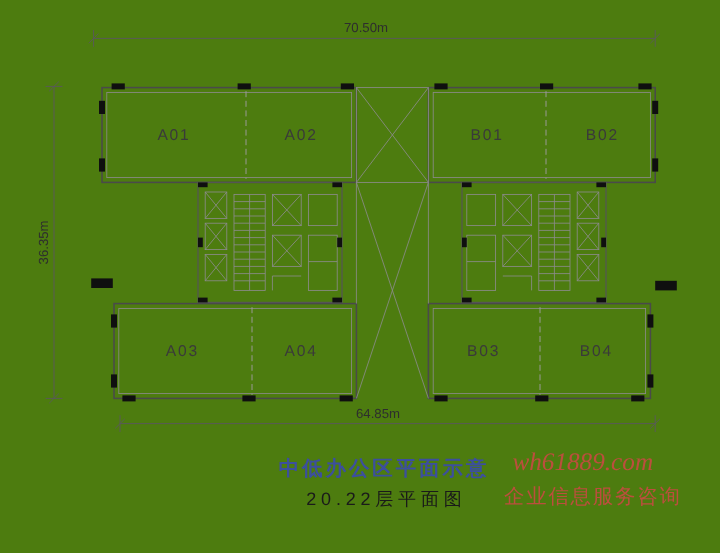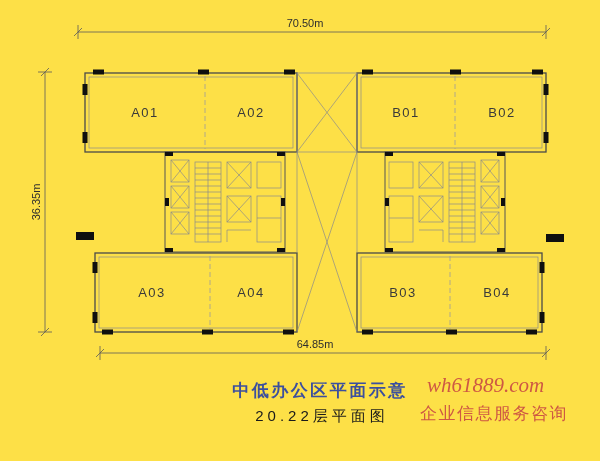--- a/index.html
+++ b/index.html
@@ -1,17 +1,17 @@
 <!DOCTYPE html>
 <html><head>
 <meta charset="utf-8">
 <style>
   html,body{margin:0;padding:0;background:#ffffff;}
   .canvas{
-    position:relative;width:600px;height:461px;background:#fde047;
+    position:relative;width:600px;height:461px;background:#4d7c0f;
     font-family:"Liberation Sans",sans-serif;overflow:hidden;
   }
   svg{position:absolute;left:0;top:0;}
   .wall{fill:none;stroke:#4a4a4a;stroke-width:1.3;}
   .wall2{fill:none;stroke:#555;stroke-width:1;}
   .thin{fill:none;stroke:#8b8b8b;stroke-width:0.7;}
   .dash{fill:none;stroke:#9c9c9c;stroke-width:0.8;stroke-dasharray:5 3;}
   .col{fill:#0f0f0f;stroke:none;}
   .dim{stroke:#5a5a5a;stroke-width:0.8;fill:none;}
   .dimtext{font-size:11px;fill:#2e2e2e;font-family:"Liberation Sans",sans-serif;}

